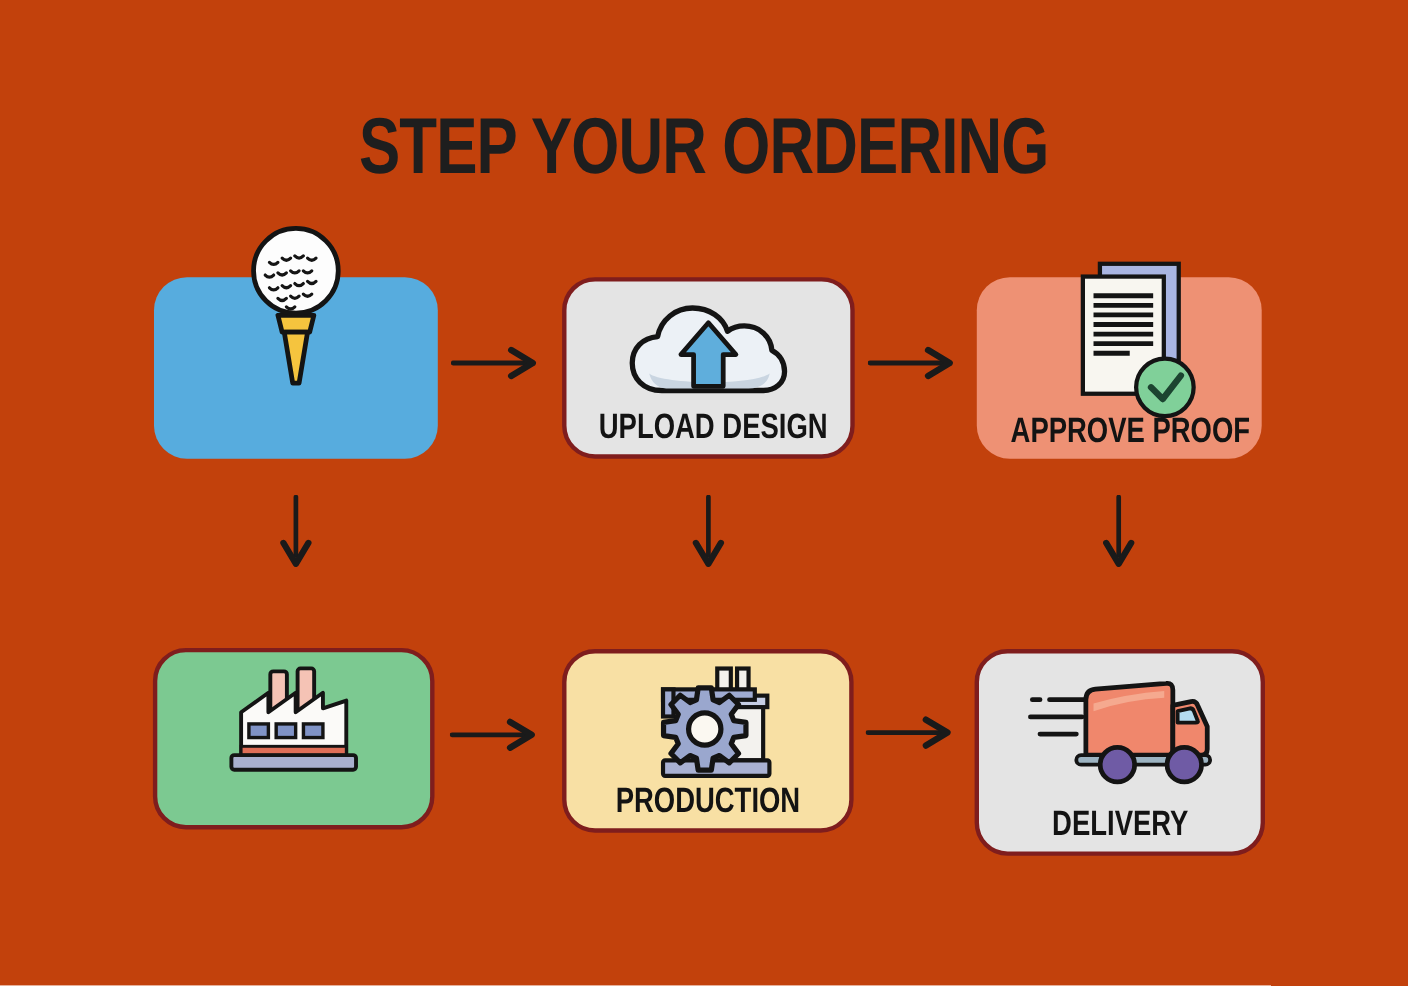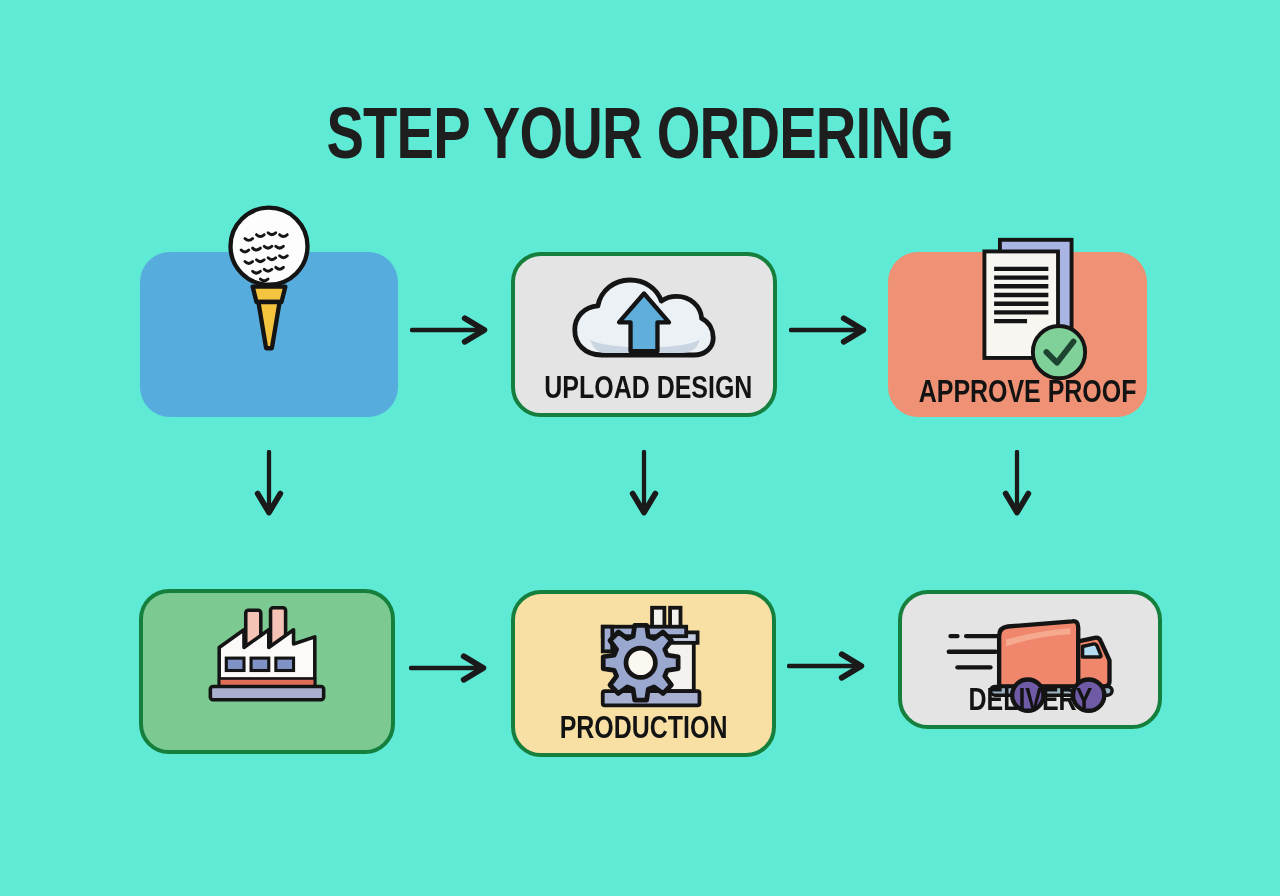--- a/index.html
+++ b/index.html
@@ -1,36 +1,36 @@
 <!DOCTYPE html>
 <html><head>
 <meta charset="utf-8">
 <style>
   * { margin:0; padding:0; box-sizing:border-box; }
   html,body { background:#ffffff; }
   .canvas {
     position:relative; width:1280px; height:896px;
-    background:#5eead4; overflow:hidden;
+    background:#c2410c; overflow:hidden;
     font-family:"Liberation Sans", sans-serif;
   }
   .title {
     position:absolute; left:0; right:0; top:92px;
     text-align:center; color:#1e1e1e;
     font-size:72px; font-weight:bold; letter-spacing:-1px;
     white-space:nowrap;
   }
   .cond { display:inline-block; transform:scaleX(0.78); transform-origin:center; white-space:nowrap; }
   .box { position:absolute; border-radius:30px; }
-  .bordered { border:4px solid #15803d; }
+  .bordered { border:4px solid #7f1d1d; }
   .box-choose   { left:140px; top:252px; width:258px; height:165px; background:#57ACDE; }
   .box-upload   { left:511px; top:252px; width:266px; height:165px; background:#E4E4E4; }
   .box-approve  { left:888px; top:252px; width:259px; height:165px; background:#EE9174; }
   .box-factory  { left:139px; top:589px; width:256px; height:165px; background:#7CC991; }
   .box-production { left:511px; top:590px; width:265px; height:167px; background:#F8E0A4;text-decoration:underline; }
-  .box-delivery { left:886px; top:590px; width:264px; height:139px; background:#E4E4E4;margin-left:12px; }
+  .box-delivery { left:886px; top:590px; width:264px; height:188px; background:#E4E4E4; }
   .step-label {
     position:absolute; left:0; right:0; bottom:10px; text-align:center;
     font-size:32px; font-weight:bold; color:#131313; line-height:1;
   }
   .navy { color:#152437; }
   .icon { position:absolute; line-height:0; }
   .icon svg { display:block; }
   .icon-golf    { left:50%; transform:translateX(-50%); top:-52px; }
   .icon-cloud   { left:50%; transform:translateX(-50%); top:18px; }
   .icon-doc     { left:77px; top:-18px; }

